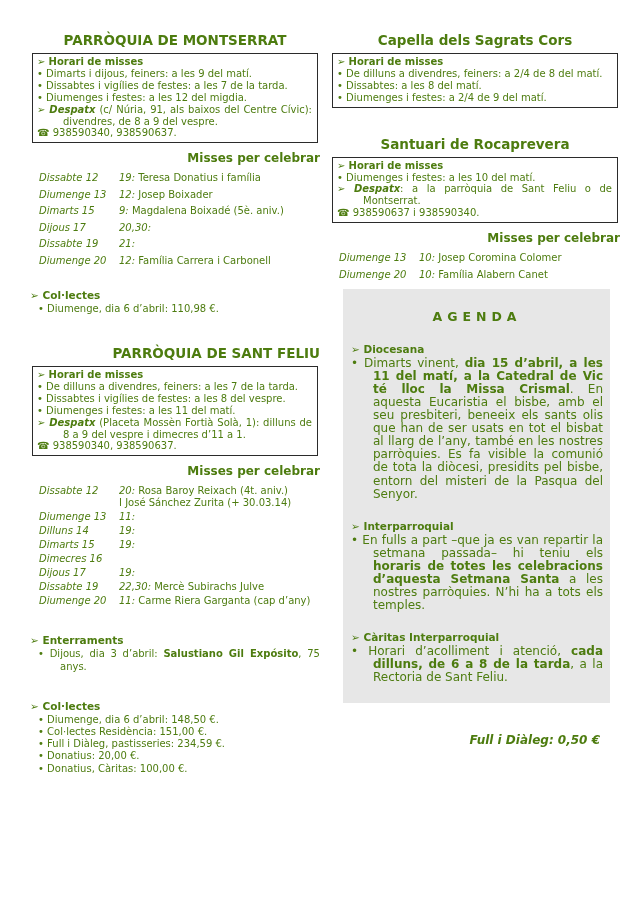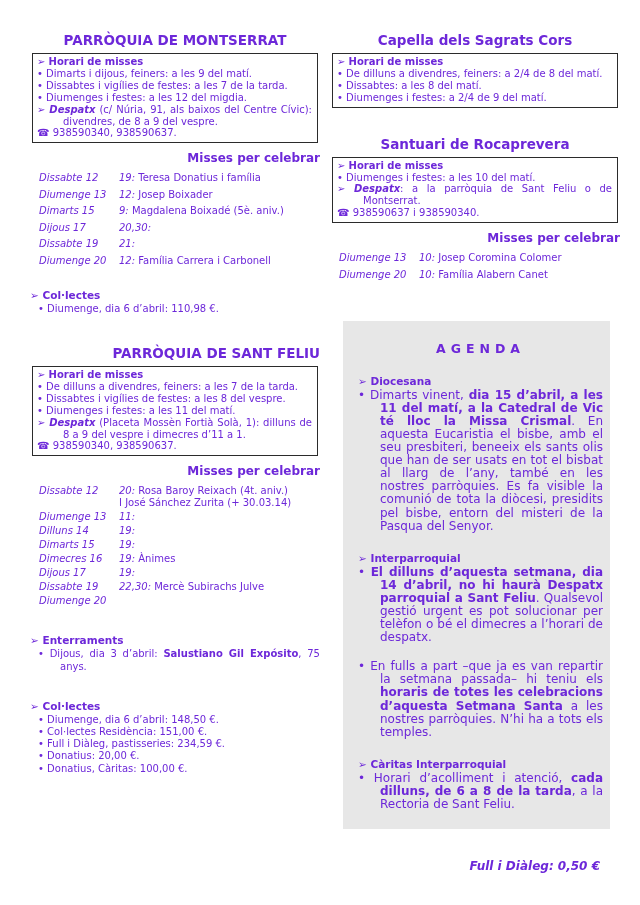--- a/index.html
+++ b/index.html
@@ -1,21 +1,21 @@
 <!DOCTYPE html>
 <html><head>
 <meta charset="utf-8">
 <style>
   html, body { margin: 0; padding: 0; background: #fff; }
   .page {
     position: relative;
     width: 640px;
     height: 905px;
     background: #fff;
-    color: #6d28d9;
+    color: #4d7c0f;
     font-family: "DejaVu Sans", sans-serif;
     overflow: hidden;
   }
   .col { position: absolute; top: 0; }
   .col.left  { left: 30px;  width: 290px; }
   .col.right { left: 330px; width: 290px; }
 
   .sec-title { font-size: 13.5px; font-weight: bold; text-align: center; margin: 0; line-height: 16px; }
   .mt-first   { margin-top: 32px; }
   .mt-sf      { margin-top: 30px; text-align: right; }
@@ -44,23 +44,23 @@
 
   .arrow-heading { font-size: 10.5px; font-weight: bold; line-height: 13px; }
   .block-col1 { margin-top: 22px; }
   .block-ent  { margin-top: 27px; }
   .block-col2 { margin-top: 27px; }
 
   .bullets { font-size: 10px; line-height: 12.2px; margin-top: 1px; }
   .bullet  { padding-left: 30px; text-indent: -22px; text-align: justify; }
 
   .agenda {
-    margin: 40px 10px 0 13px;
+    margin: 8px 10px 0 13px;
     background: #e7e7e7;
-    padding: 12px 7px 18px 15px;
+    padding: 12px 7px 18px 8px;
   }
   .agenda-title {
     text-align: center; font-size: 12.5px; font-weight: bold;
     letter-spacing: 5px; margin: 8px 0 0 0;
   }
   .agenda-sec { margin-top: 19px; }
   .aheading { font-size: 10.5px; font-weight: bold; line-height: 13px; }
   .apara {
     font-size: 12px; line-height: 13.1px;
     text-align: justify;
@@ -182,35 +182,35 @@
         <span class="mass-cell"><i class="mass-time">19:</i>
           <span></span></span>
       </div>
       <div class="mass-row">
         <span class="mass-day">Dimarts 15</span>
         <span class="mass-cell"><i class="mass-time">19:</i>
           <span></span></span>
       </div>
       <div class="mass-row">
         <span class="mass-day">Dimecres 16</span>
-        <span class="mass-cell"><i class="mass-time">19:</i>
-          <span>Ànimes</span></span>
       </div>
       <div class="mass-row">
         <span class="mass-day">Dijous 17</span>
         <span class="mass-cell"><i class="mass-time">19:</i>
           <span></span></span>
       </div>
       <div class="mass-row">
         <span class="mass-day">Dissabte 19</span>
         <span class="mass-cell"><i class="mass-time">22,30:</i>
           <span>Mercè Subirachs Julve</span></span>
       </div>
       <div class="mass-row">
         <span class="mass-day">Diumenge 20</span>
+        <span class="mass-cell"><i class="mass-time">11:</i>
+          <span>Carme Riera Garganta (cap d’any)</span></span>
       </div>
     </div>
 
     <div class="block-ent">
       <div class="arrow-heading"><span class="glyph">➢</span>
         <span>Enterraments</span></div>
       <div class="bullets">
         <div class="bullet"><span class="glyph">•</span>
           <span>Dijous, dia 3 d’abril: </span><b>Salustiano Gil Expósito</b><span>, 75 anys.</span></div>
       </div>
@@ -285,22 +285,20 @@
         <div class="aheading"><span class="glyph">➢</span>
           <span>Diocesana</span></div>
         <div class="apara"><span class="glyph">•</span>
           <span>Dimarts vinent, </span><b>dia 15 d’abril, a les 11 del matí, a la Catedral de Vic té lloc la Missa Crismal</b><span>. En aquesta Eucaristia el bisbe, amb el seu presbiteri, beneeix els sants olis que han de ser usats en tot el bisbat al llarg de l’any, també en les nostres parròquies. Es fa visible la comunió de tota la diòcesi, presidits pel bisbe, entorn del misteri de la Pasqua del Senyor.</span></div>
       </div>
 
       <div class="agenda-sec">
         <div class="aheading"><span class="glyph">➢</span>
           <span>Interparroquial</span></div>
         <div class="apara"><span class="glyph">•</span>
-          <span></span><b>El dilluns d’aquesta setmana, dia 14 d’abril, no hi haurà Despatx parroquial a Sant Feliu</b><span>. Qualsevol gestió urgent es pot solucionar per telèfon o bé el dimecres a l’horari de despatx.</span></div>
-        <div class="apara"><span class="glyph">•</span>
           <span>En fulls a part –que ja es van repartir la setmana passada– hi teniu els </span><b>horaris de totes les celebracions d’aquesta Setmana Santa</b><span> a les nostres parròquies. N’hi ha a tots els temples.</span></div>
       </div>
 
       <div class="agenda-sec">
         <div class="aheading"><span class="glyph">➢</span>
           <span>Càritas Interparroquial</span></div>
         <div class="apara"><span class="glyph">•</span>
           <span>Horari d’acolliment i atenció, </span><b>cada dilluns, de 6 a 8 de la tarda</b><span>, a la Rectoria de Sant Feliu.</span></div>
       </div>
     </div>

